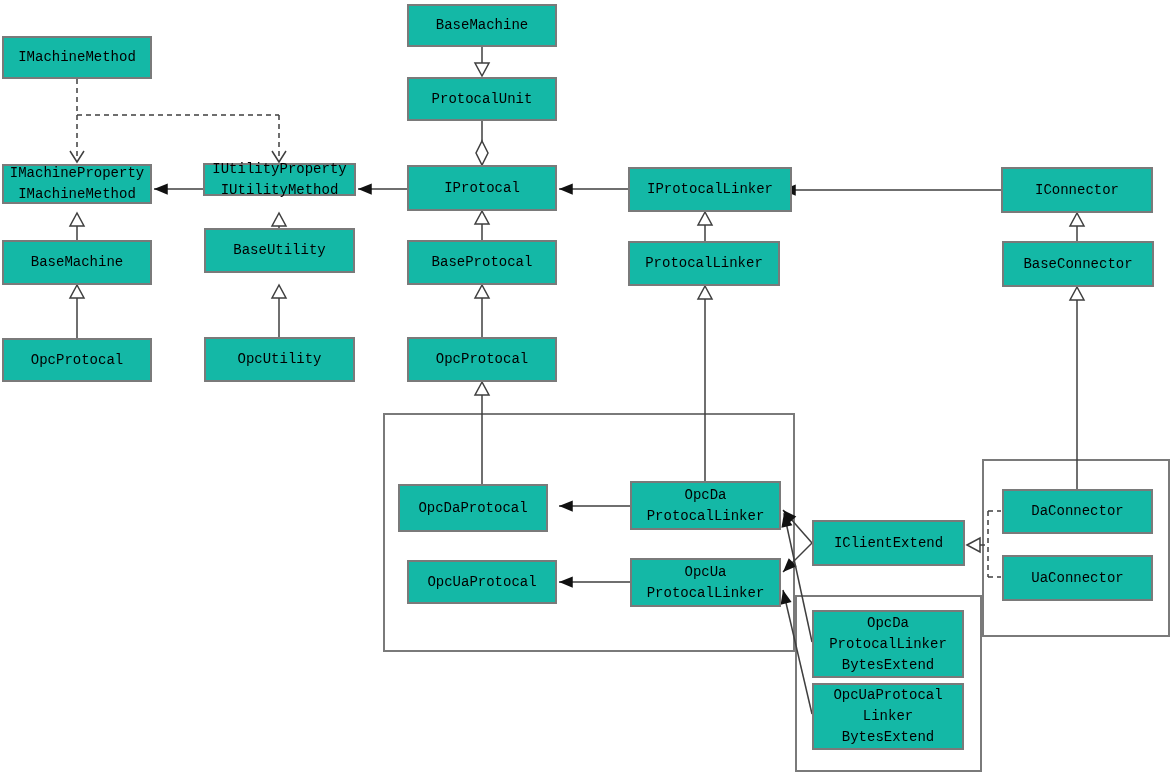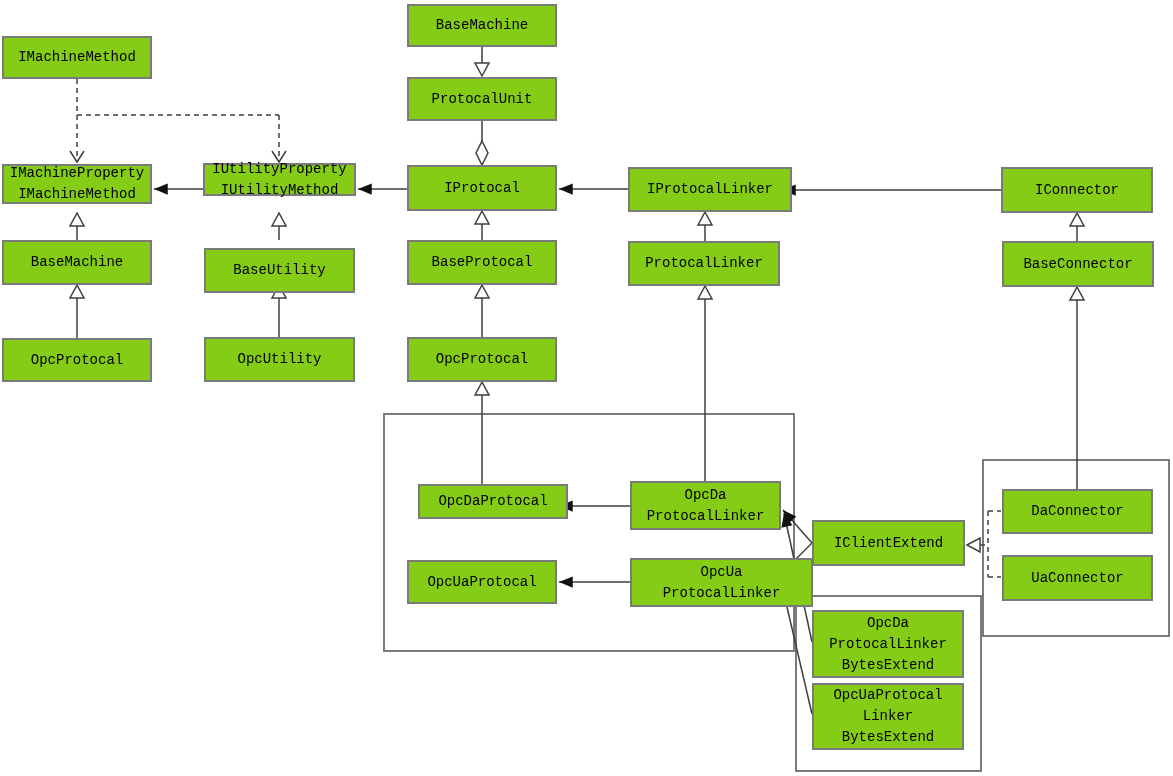--- a/index.html
+++ b/index.html
@@ -14,21 +14,21 @@
     position:absolute;
     border:2px solid #7a7a7a;
     background:transparent;
     z-index:0;
     box-sizing:border-box;
   }
   svg.wires{position:absolute;left:0;top:0;z-index:1;}
   .node{
     position:absolute;
     border:2px solid #7a7a7a;
-    background:#84cc16;
+    background:#14b8a6;
     z-index:2;
     box-sizing:border-box;
     display:flex;
     flex-direction:column;
     align-items:center;
     justify-content:center;
     font-size:14px;
     line-height:21px;
     color:#000000;
     white-space:nowrap;
@@ -170,21 +170,21 @@
   </div>
 
   <div class="node" style="left:1001px;top:167px;width:152px;height:46px">
     <span>IConnector</span>
   </div>
 
   <div class="node" style="left:2px;top:240px;width:150px;height:45px">
     <span>BaseMachine</span>
   </div>
 
-  <div class="node" style="left:204px;top:248px;width:151px;height:45px">
+  <div class="node" style="left:204px;top:228px;width:151px;height:45px">
     <span>BaseUtility</span>
   </div>
 
   <div class="node" style="left:407px;top:240px;width:150px;height:45px">
     <span>BaseProtocal</span>
   </div>
 
   <div class="node" style="left:628px;top:241px;width:152px;height:45px">
     <span>ProtocalLinker</span>
   </div>
@@ -198,34 +198,34 @@
   </div>
 
   <div class="node" style="left:204px;top:337px;width:151px;height:45px">
     <span>OpcUtility</span>
   </div>
 
   <div class="node" style="left:407px;top:337px;width:150px;height:45px">
     <span>OpcProtocal</span>
   </div>
 
-  <div class="node" style="left:418px;top:484px;width:150px;height:35px">
+  <div class="node" style="left:398px;top:484px;width:150px;height:48px">
     <span>OpcDaProtocal</span>
   </div>
 
   <div class="node" style="left:630px;top:481px;width:151px;height:49px">
     <span>OpcDa</span>
     <span>ProtocalLinker</span>
   </div>
 
   <div class="node" style="left:407px;top:560px;width:150px;height:44px">
     <span>OpcUaProtocal</span>
   </div>
 
-  <div class="node" style="left:630px;top:558px;width:183px;height:49px">
+  <div class="node" style="left:630px;top:558px;width:151px;height:49px">
     <span>OpcUa</span>
     <span>ProtocalLinker</span>
   </div>
 
   <div class="node" style="left:812px;top:520px;width:153px;height:46px">
     <span>IClientExtend</span>
   </div>
 
   <div class="node" style="left:1002px;top:489px;width:151px;height:45px">
     <span>DaConnector</span>

